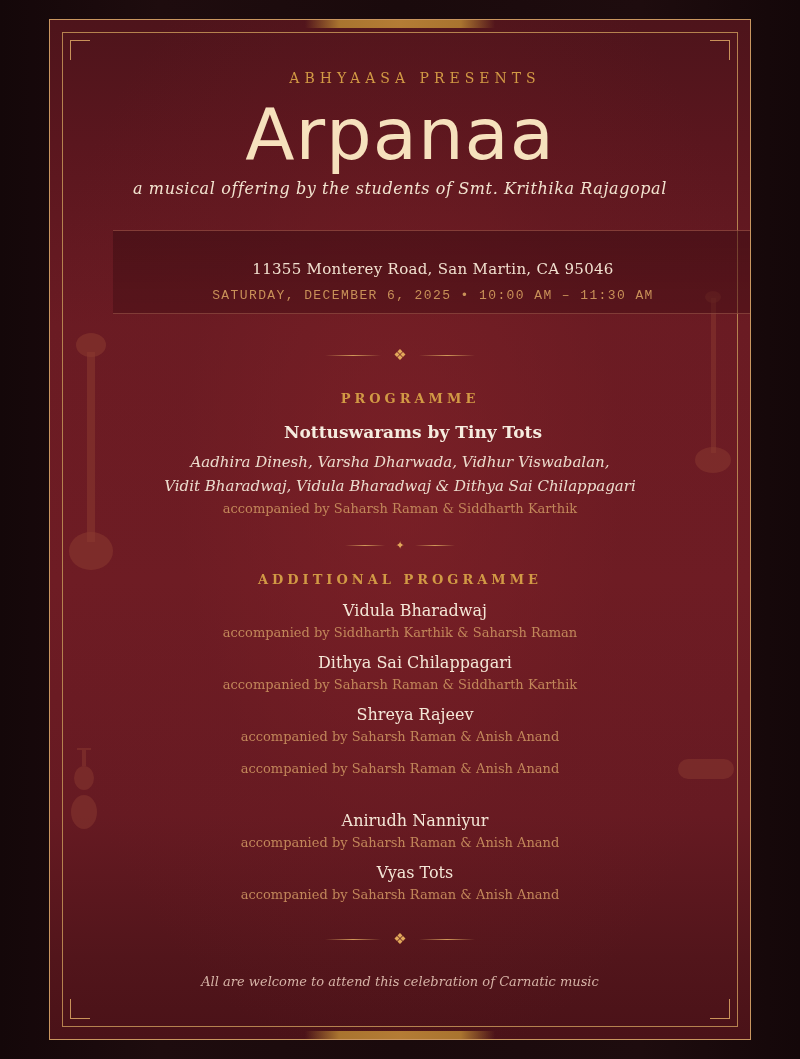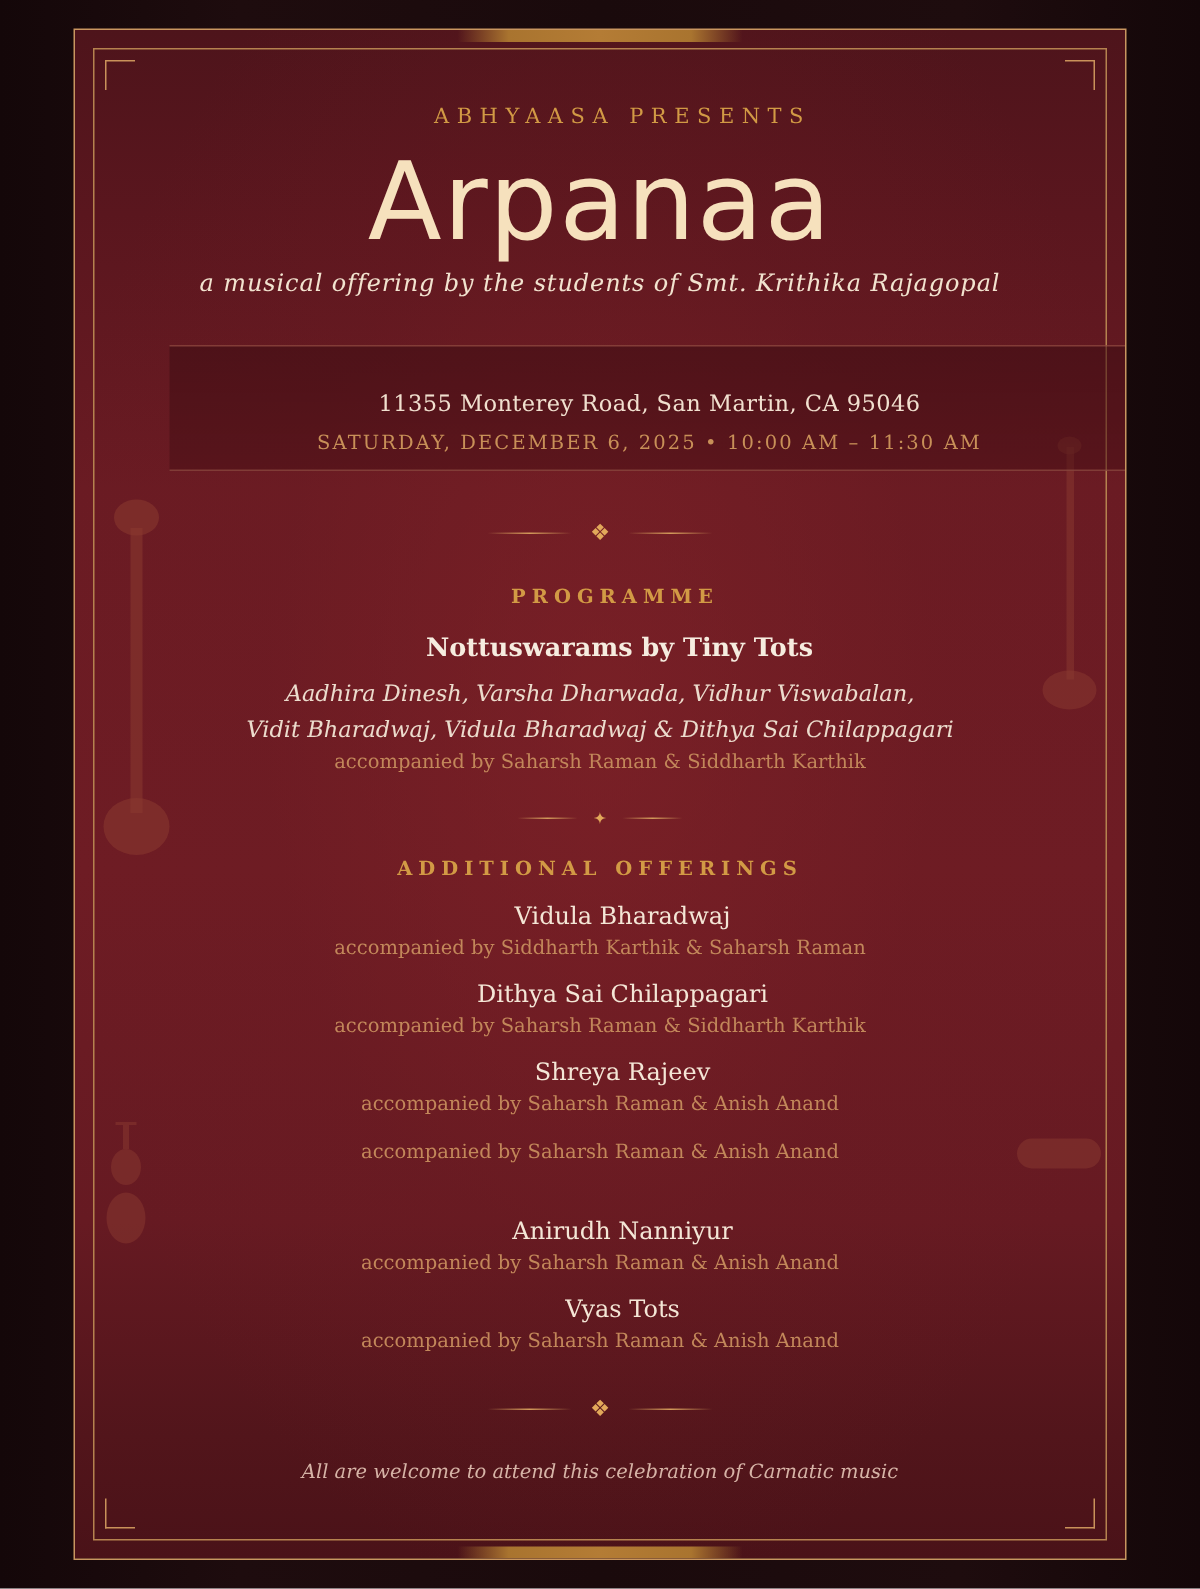--- a/index.html
+++ b/index.html
@@ -85,20 +85,21 @@
     }
     .address {
       position: absolute; top: 29px; left: 0; width: 100%;
       font-size: 15px; color: #f1e0cf;
       letter-spacing: 0.3px;
     }
     .datetime {
       position: absolute; top: 57px; left: 0; width: 100%;
       font-size: 13px; color: #c89058;
       letter-spacing: 1.4px;
+      font-family: Liberation Mono, monospace;
     }
     .divider {
       position: absolute; left: 0; width: 100%;
       display: flex; align-items: center; justify-content: center;
       height: 20px;
     }
     .divider .line {
       width: 56px; height: 1px;
       background: linear-gradient(90deg, rgba(210,150,80,0) 0%, #d29a5a 50%, rgba(210,150,80,0) 100%);
     }
@@ -216,21 +217,21 @@
       <div>Vidit Bharadwaj, Vidula Bharadwaj &amp; Dithya Sai Chilappagari</div>
     </div>
     <div class="program-accomp accomp">accompanied by Saharsh Raman &amp; Siddharth Karthik</div>
 
     <div class="divider" style="top:515px;">
       <span class="line" style="width:40px;"></span>
       <span class="glyph" style="font-size:11px; margin:0 10px;">✦</span>
       <span class="line" style="width:40px;"></span>
     </div>
 
-    <div class="section-heading" style="top:552px;">ADDITIONAL OFFERINGS</div>
+    <div class="section-heading" style="top:552px;">ADDITIONAL PROGRAMME</div>
 
     <div class="offerings">
       <div class="offering">
         <div class="name">Vidula Bharadwaj</div>
         <div class="accomp">accompanied by Siddharth Karthik &amp; Saharsh Raman</div>
       </div>
       <div class="offering">
         <div class="name">Dithya Sai Chilappagari</div>
         <div class="accomp">accompanied by Saharsh Raman &amp; Siddharth Karthik</div>
       </div>

